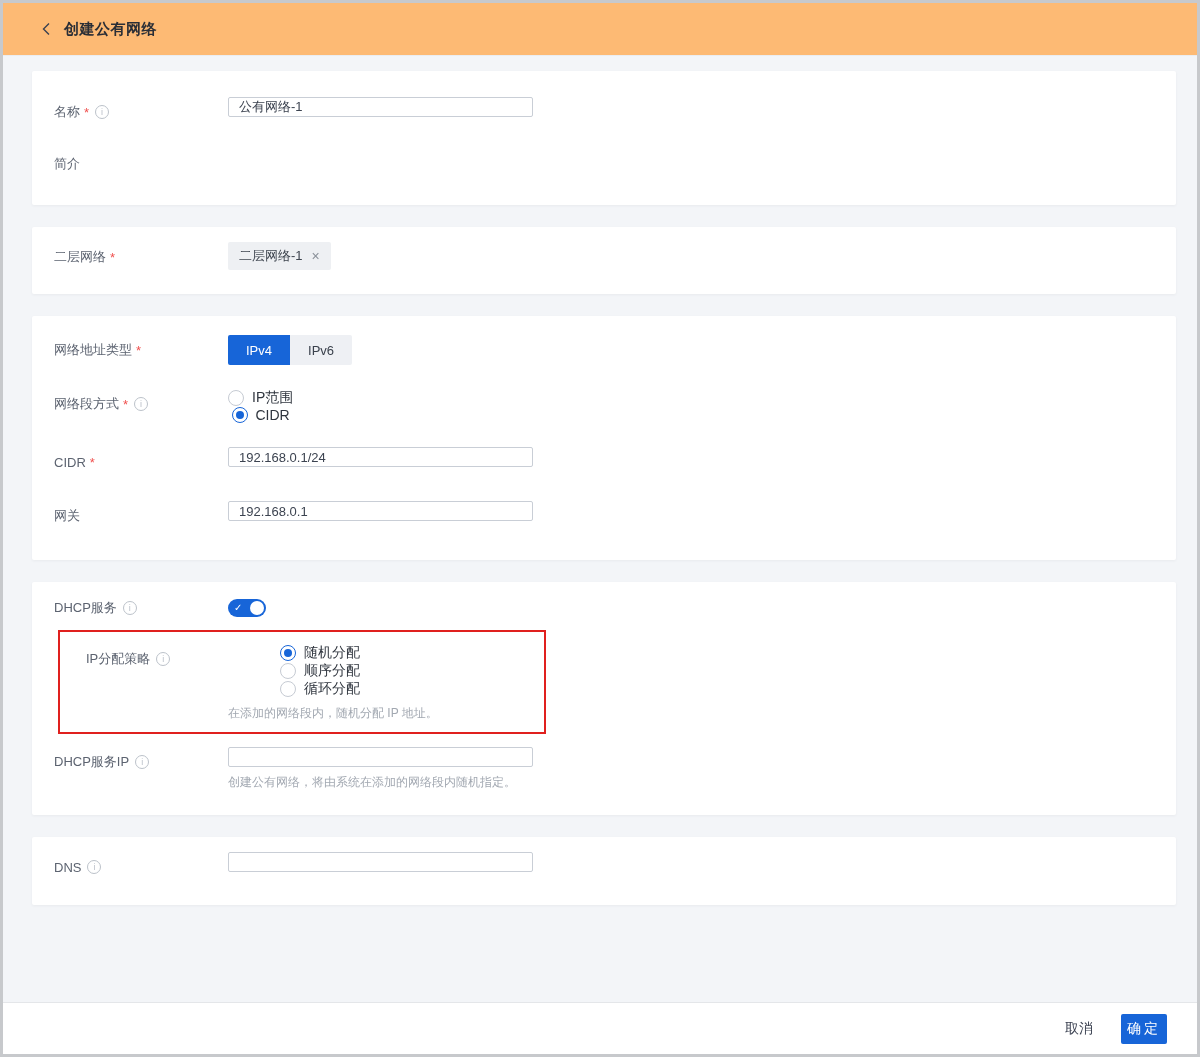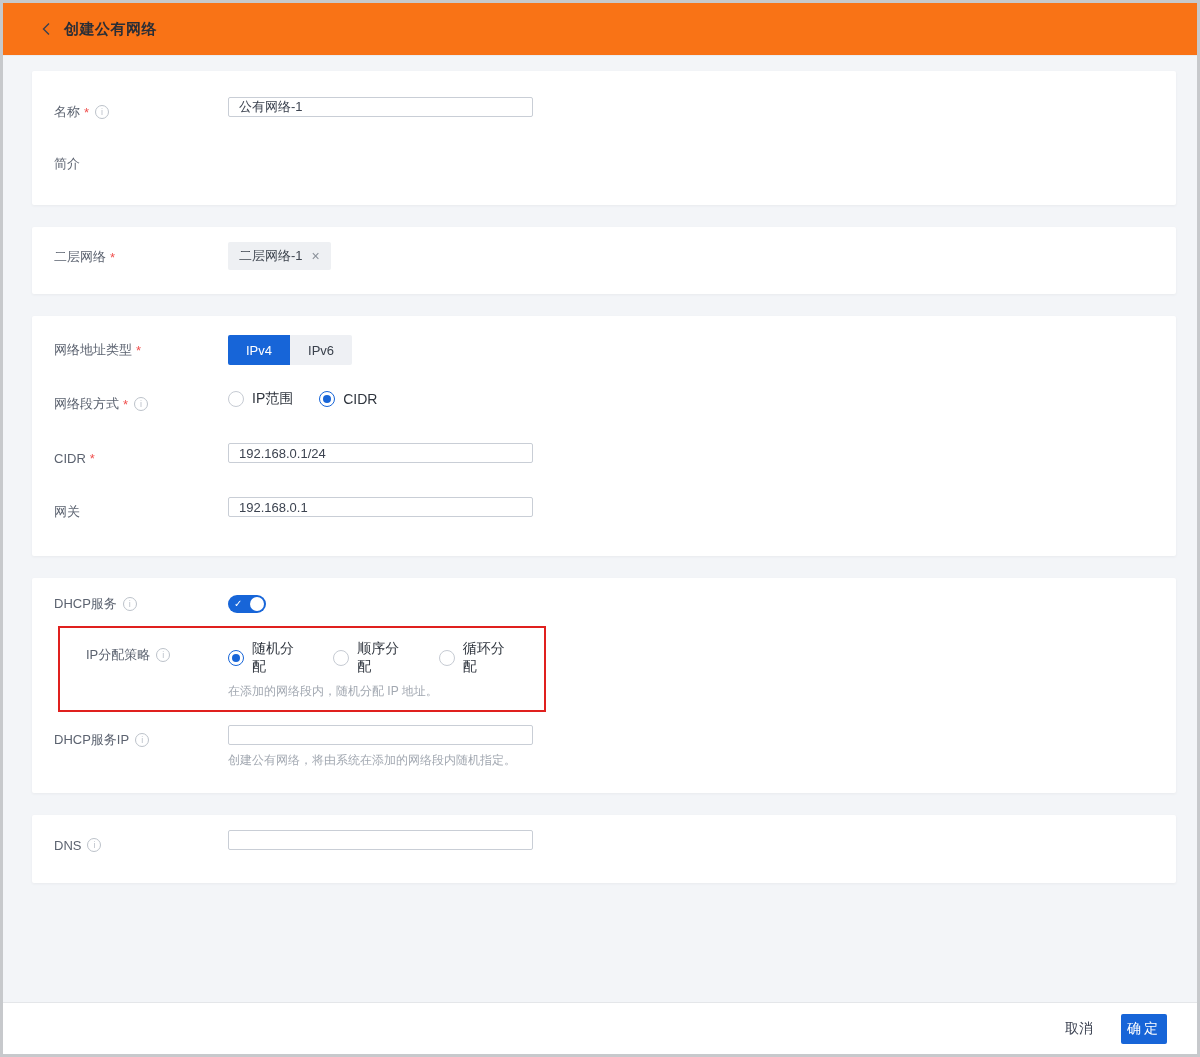--- a/index.html
+++ b/index.html
@@ -10,21 +10,21 @@
     width: 1200px; height: 1057px;
     border: 3px solid #c7c9cc;
     background: #f3f5f8;
     display: flex; flex-direction: column;
     overflow: hidden;
   }
 
   
   .header {
     height: 53px; flex: 0 0 53px;
-    background: #f97316;
+    background: #fdba74;
     border-bottom: 1px solid #ebedf0;
     display: flex; align-items: center;
     padding-left: 38px;
   }
   .back-ic { display: inline-flex; align-items: center; margin-right: 13px; cursor: pointer; }
   .page-title { font-size: 15px; font-weight: 600; color: #2a2e36; letter-spacing: 0.5px; }
 
   
   .body { flex: 1 1 auto; padding: 15px 21px 0 29px; overflow: hidden; }
 
@@ -90,21 +90,21 @@
   .seg-group { display: flex; border-radius: 11px; }
   .seg-btn {
     height: 30px; padding: 0 18px;
     display: inline-flex; align-items: center; justify-content: center;
     font-size: 13px; cursor: pointer; border: none; font-family: inherit;
   }
   .seg-btn.on  { background: #1765d8; color: #ffffff; border-radius: 2px 0 0 2px; }
   .seg-btn.off { background: #eef0f4; color: #3a414c; border-radius: 0 2px 2px 0; }
 
   
-  .radio-group { display: flex; align-items: center; min-height: 20px; }
+  .radio-group { display: flex; align-items: center; min-height: 20px; flex-direction: column; }
   .radio-opt { display: inline-flex; align-items: center; cursor: pointer; margin-right: 26px; }
   .radio {
     width: 16px; height: 16px; border-radius: 50%;
     border: 1px solid #c6cbd3; background: #fff;
     display: inline-flex; align-items: center; justify-content: center;
     flex: 0 0 16px;
   }
   .radio.sel { border-color: #1765d8; }
   .radio .dot { width: 8px; height: 8px; border-radius: 50%; background: transparent; }
   .radio.sel .dot { background: #1765d8; }

